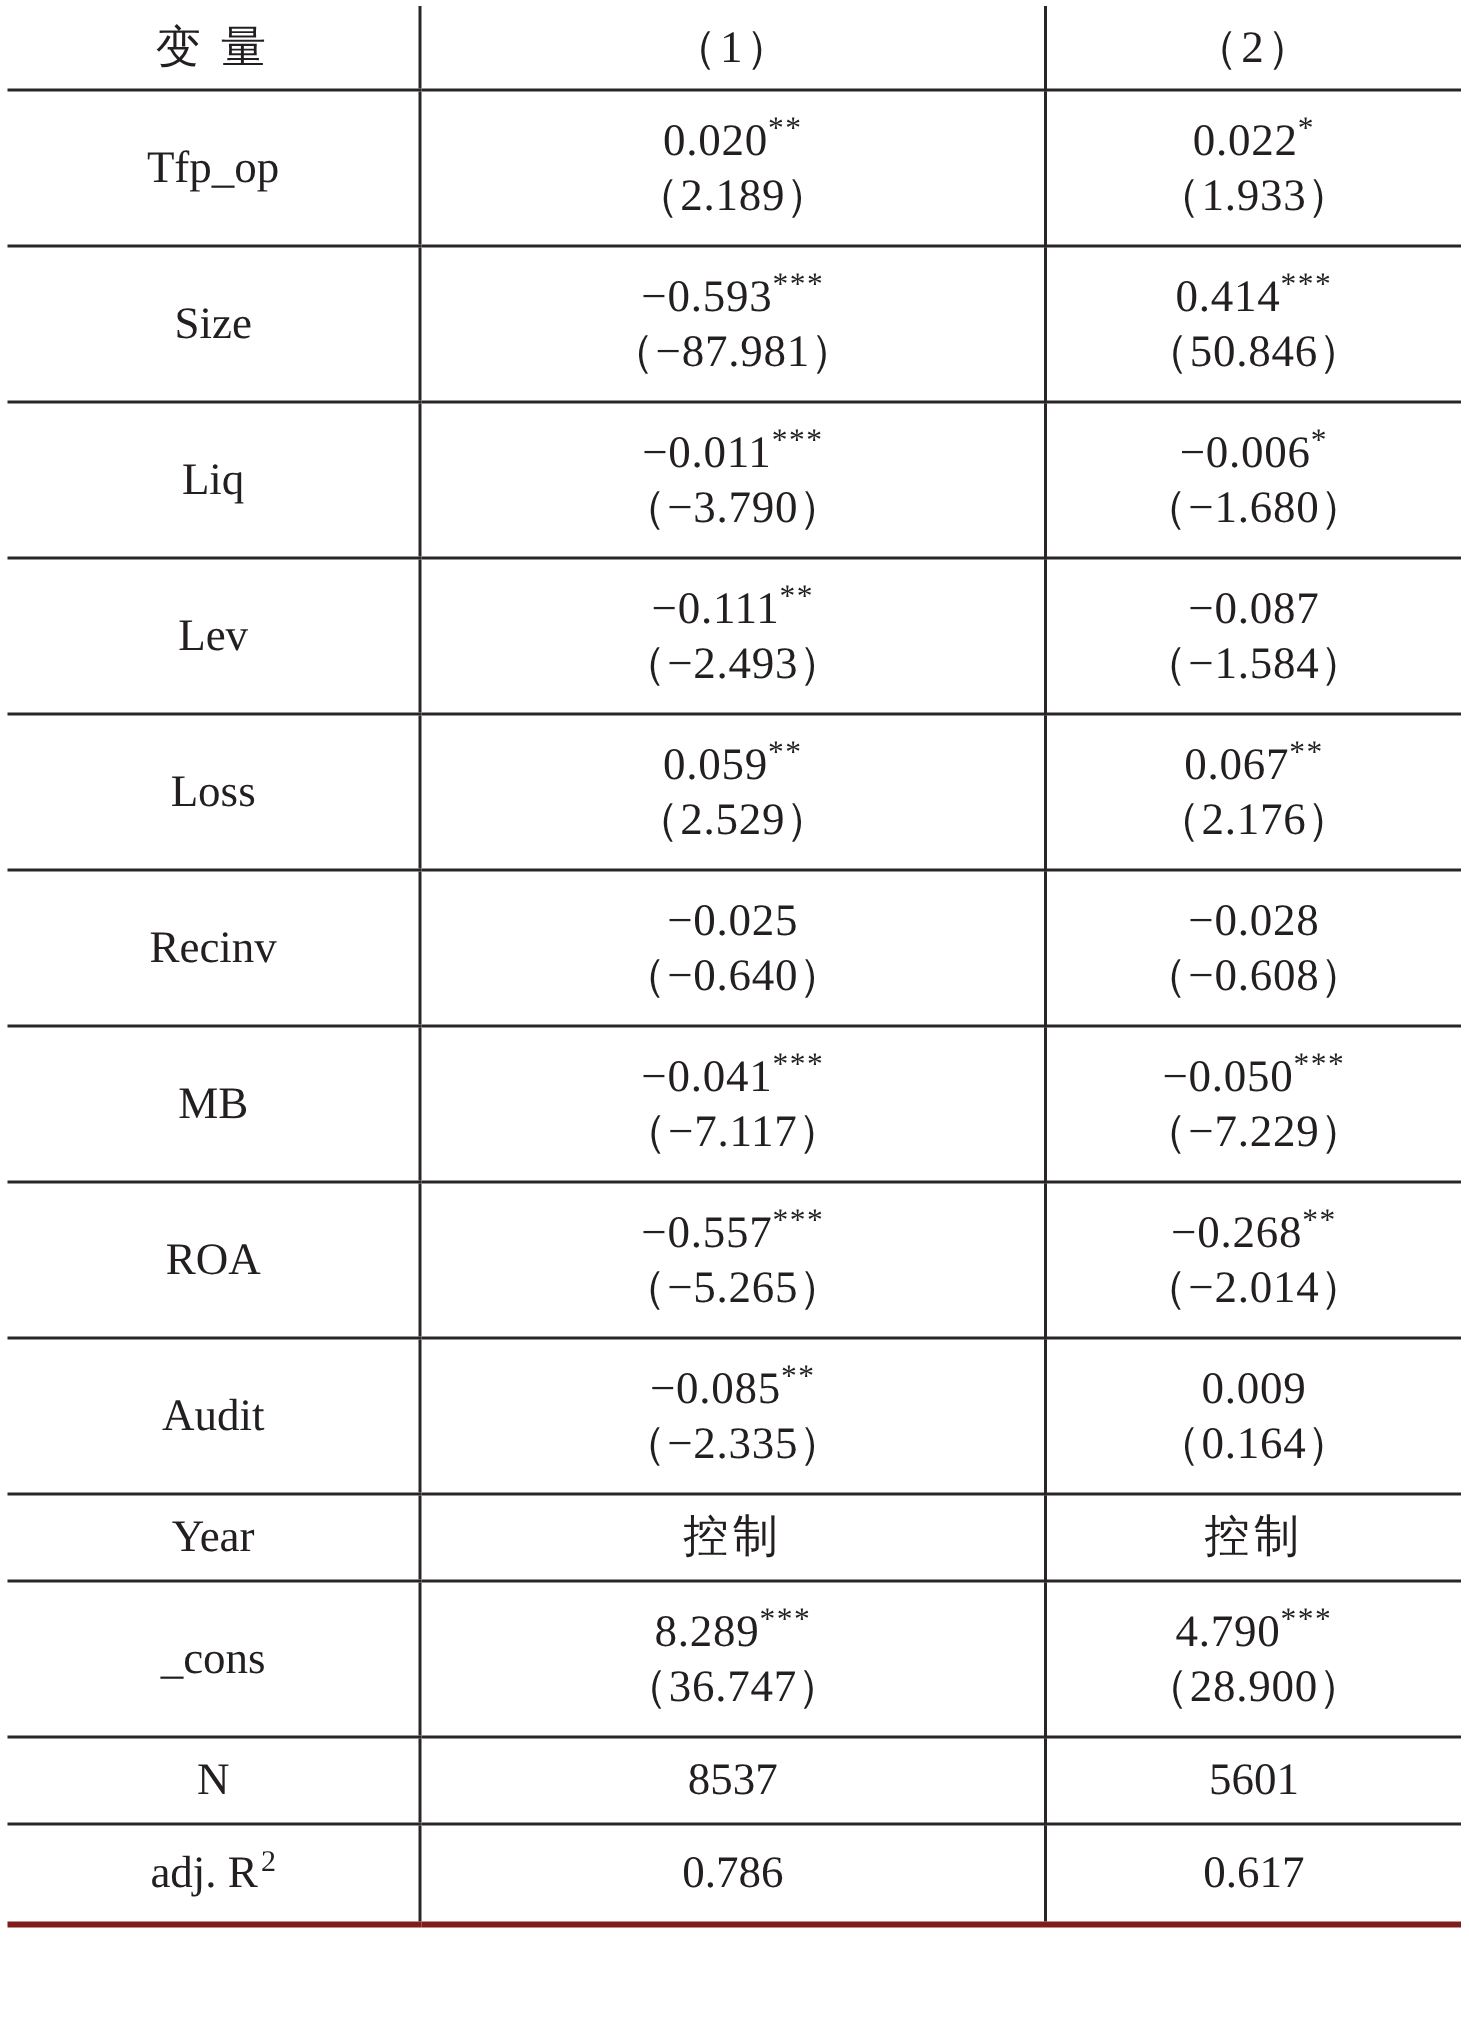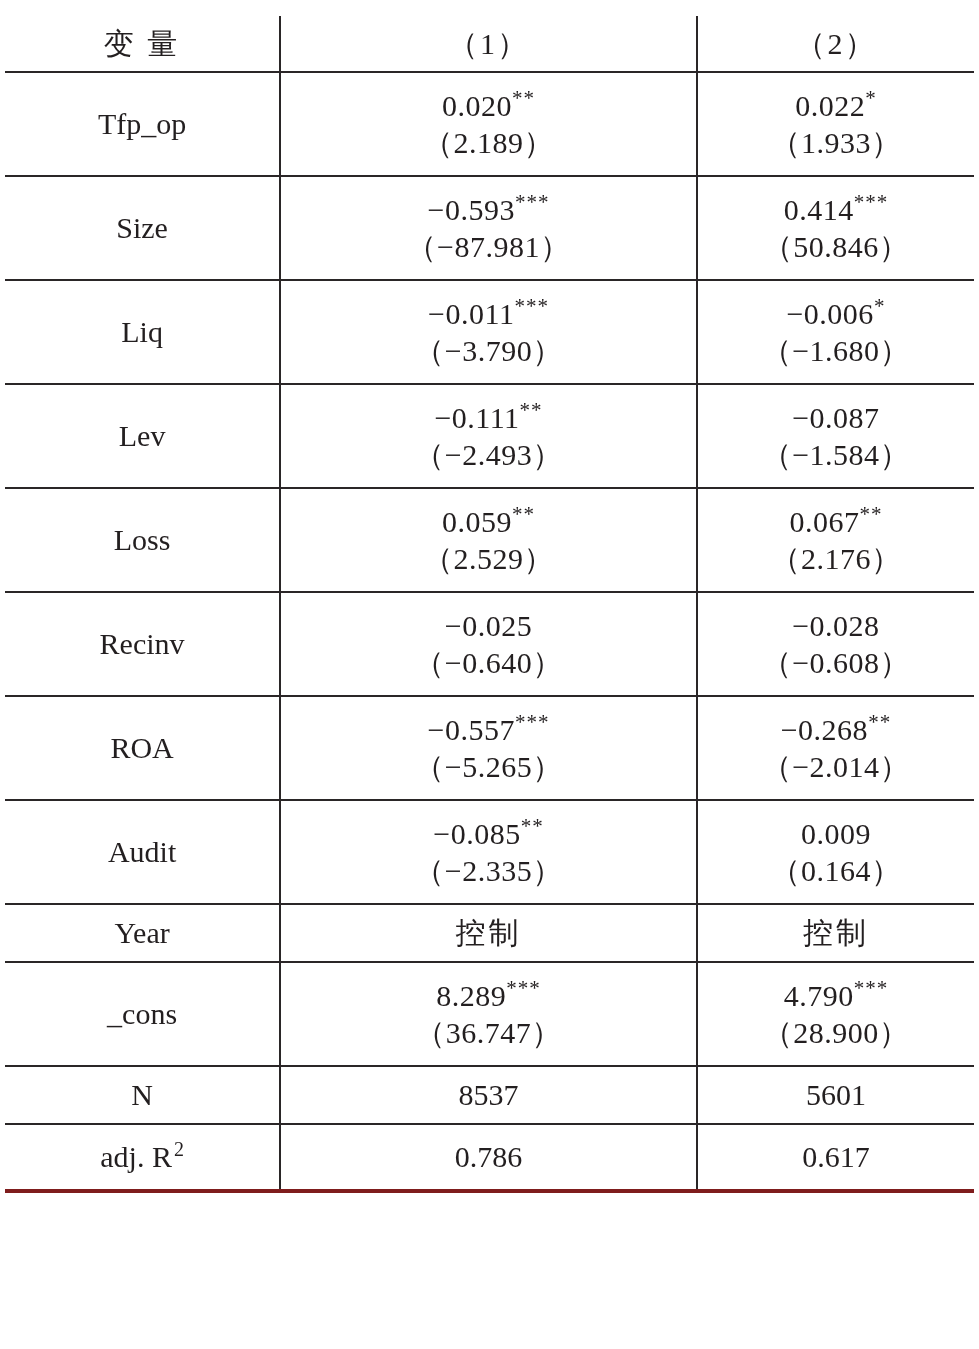--- a/index.html
+++ b/index.html
@@ -9,21 +9,21 @@
   }
   body {
     width: 979px;
     height: 1349px;
     overflow: hidden;
     font-family: "Liberation Serif", "DejaVu Serif", serif;
     color: #231f20;
   }
   .table-wrap {
     width: 969px;
-    margin: 16px 5px;
+    margin: 4px 5px;
   }
   table.reg-table {
     width: 100%;
     border-collapse: collapse;
     table-layout: fixed;
   }
   col.c-var  { width: 28.4%; }
   col.c-m1   { width: 43.0%; }
   col.c-m2   { width: 28.6%; }
 
@@ -147,20 +147,31 @@
           <td class="mid">
             <div class="est"><span>−0.025</span></div>
             <div class="tstat">（−0.640）</div>
           </td>
           <td>
             <div class="est"><span>−0.028</span></div>
             <div class="tstat">（−0.608）</div>
           </td>
         </tr>
         <tr class="coef-row">
+          <td><span>MB</span></td>
+          <td class="mid">
+            <div class="est"><span>−0.041</span><sup class="stars">***</sup></div>
+            <div class="tstat">（−7.117）</div>
+          </td>
+          <td>
+            <div class="est"><span>−0.050</span><sup class="stars">***</sup></div>
+            <div class="tstat">（−7.229）</div>
+          </td>
+        </tr>
+        <tr class="coef-row">
           <td><span>ROA</span></td>
           <td class="mid">
             <div class="est"><span>−0.557</span><sup class="stars">***</sup></div>
             <div class="tstat">（−5.265）</div>
           </td>
           <td>
             <div class="est"><span>−0.268</span><sup class="stars">**</sup></div>
             <div class="tstat">（−2.014）</div>
           </td>
         </tr>

